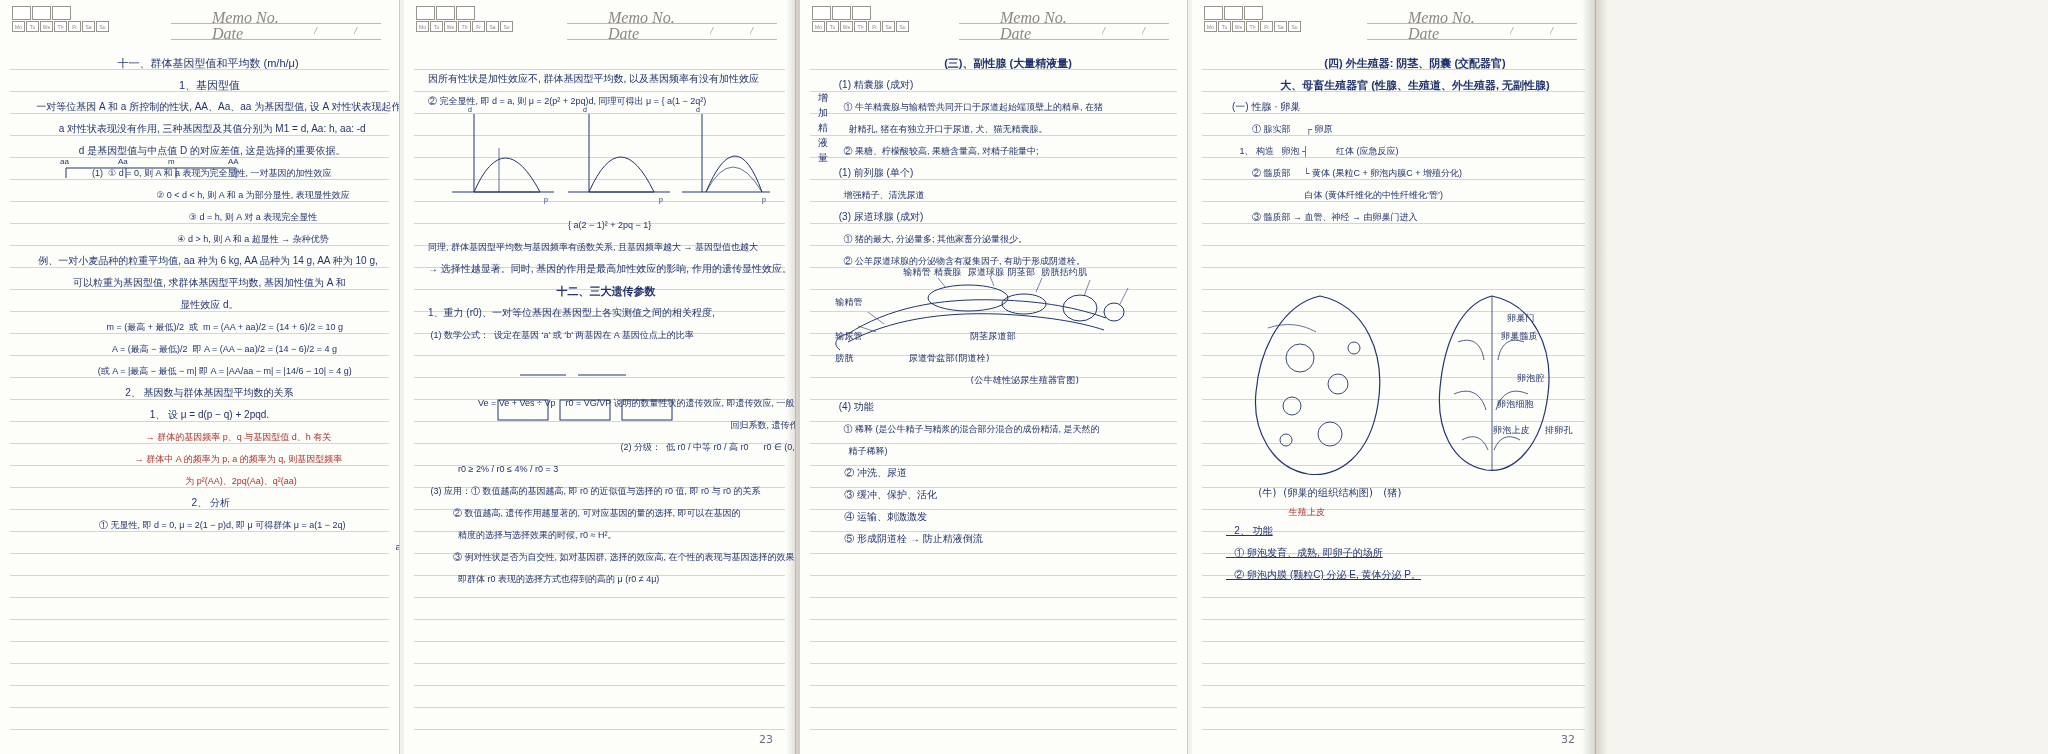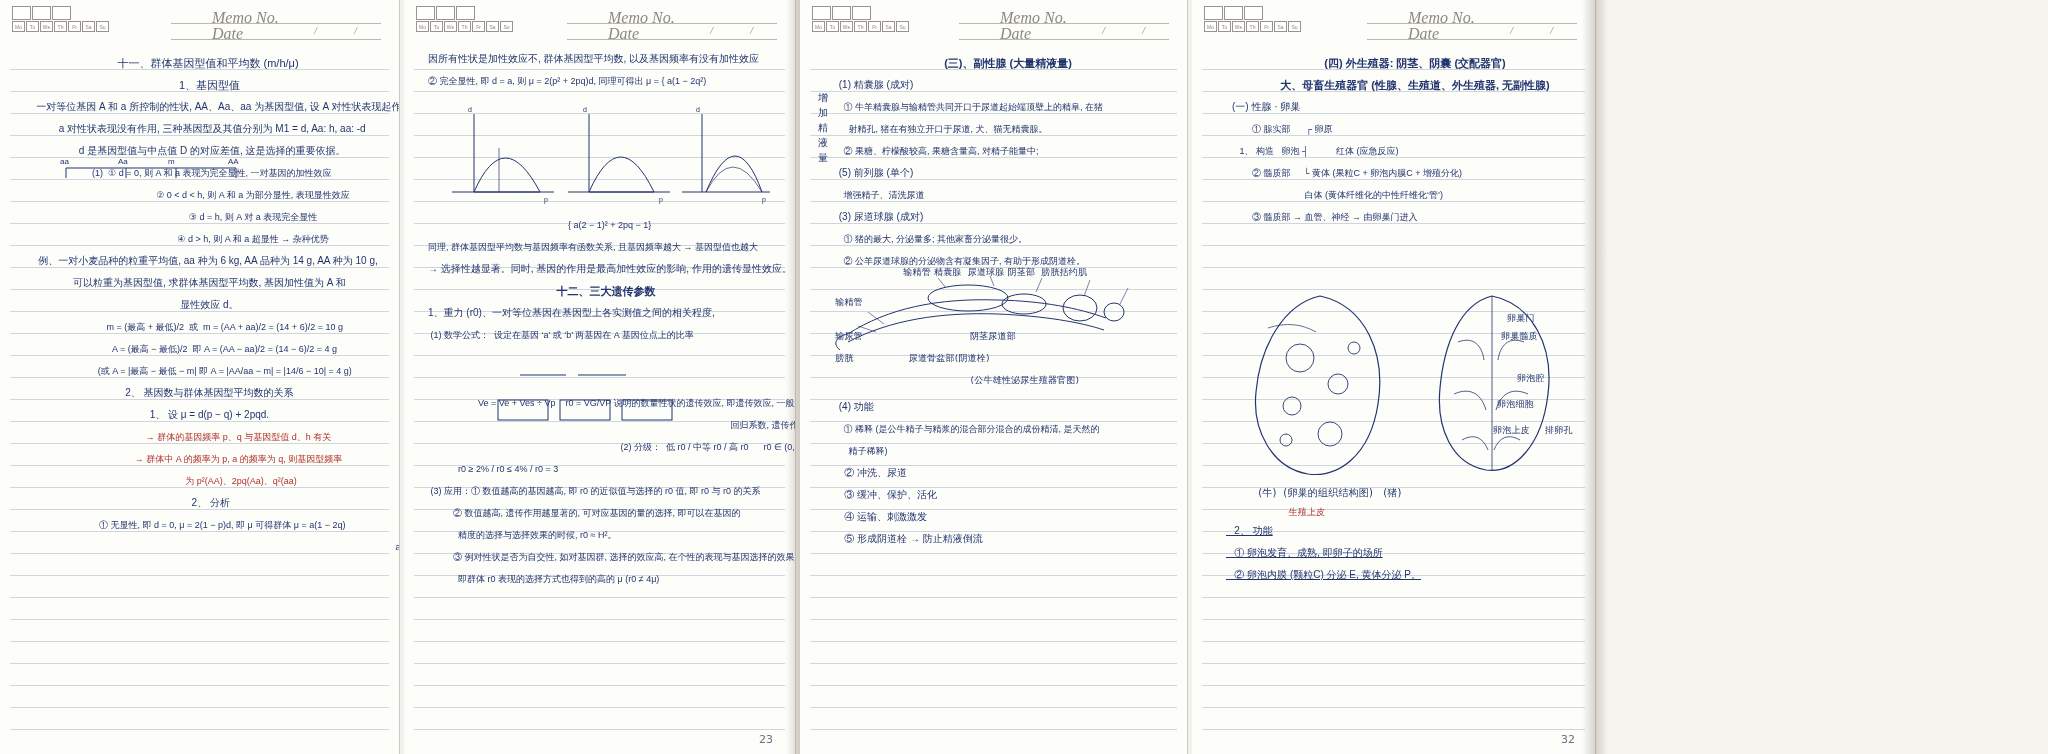--- a/index.html
+++ b/index.html
@@ -196,21 +196,21 @@
             <span class="lbl">Memo No.</span>
           </div>
         <div class="ln">
           <span class="lbl">Date</span>
           <span class="slash s1">/</span>
           <span class="slash s2">/</span>
         </div>
       </div>
     </div>
 
-    <div class="col ink-blue t10" style="left:24px;top:48px;width:356px;">
+    <div class="col ink-blue t10" style="left:24px;top:68px;width:356px;">
       <div>因所有性状是加性效应不, 群体基因型平均数, 以及基因频率有没有加性效应</div>
       <div class="t9">② 完全显性, 即 d = a, 则 μ = 2(p² + 2pq)d, 同理可得出 μ = { a(1 − 2q²)</div>
     </div>
 
     <div class="sketch" style="left:40px;top:108px;">
       <svg width="330" height="104">
 
         <line x1="30" y1="6" x2="30" y2="84" stroke="#22356e" stroke-width="1"></line>
         <line x1="8" y1="84" x2="110" y2="84" stroke="#22356e" stroke-width="1"></line>
         <path d="M30 84 Q60 16 96 84" fill="none" stroke="#22356e" stroke-width="1"></path>
@@ -305,21 +305,21 @@
         </div>
       </div>
     </div>
 
     <div class="col ink-blue t10" style="left:36px;top:52px;width:344px;">
       <div class="t11 bold">(三)、副性腺 (大量精液量)</div>
       <div> (1) 精囊腺 (成对)</div>
       <div class="t9">   ① 牛羊精囊腺与输精管共同开口于尿道起始端顶壁上的精阜, 在猪</div>
       <div class="t9">     射精孔, 猪在有独立开口于尿道, 犬、猫无精囊腺。</div>
       <div class="t9">   ② 果糖、柠檬酸较高, 果糖含量高, 对精子能量中;</div>
-      <div> (5) 前列腺 (单个)</div>
+      <div> (1) 前列腺 (单个)</div>
       <div class="t9">   增强精子、清洗尿道</div>
       <div> (3) 尿道球腺 (成对)</div>
       <div class="t9">   ① 猪的最大, 分泌量多; 其他家畜分泌量很少。</div>
       <div class="t9">   ② 公羊尿道球腺的分泌物含有凝集因子, 有助于形成阴道栓。</div>
     </div>
 
     <div class="hw ink-blue t10" style="left:16px;top:90px;width:14px;line-height:15px;white-space:normal;text-align:center;">增 加 精 液 量</div>
 
     <div class="sketch" style="left:28px;top:268px;">
       <svg width="340" height="94">

